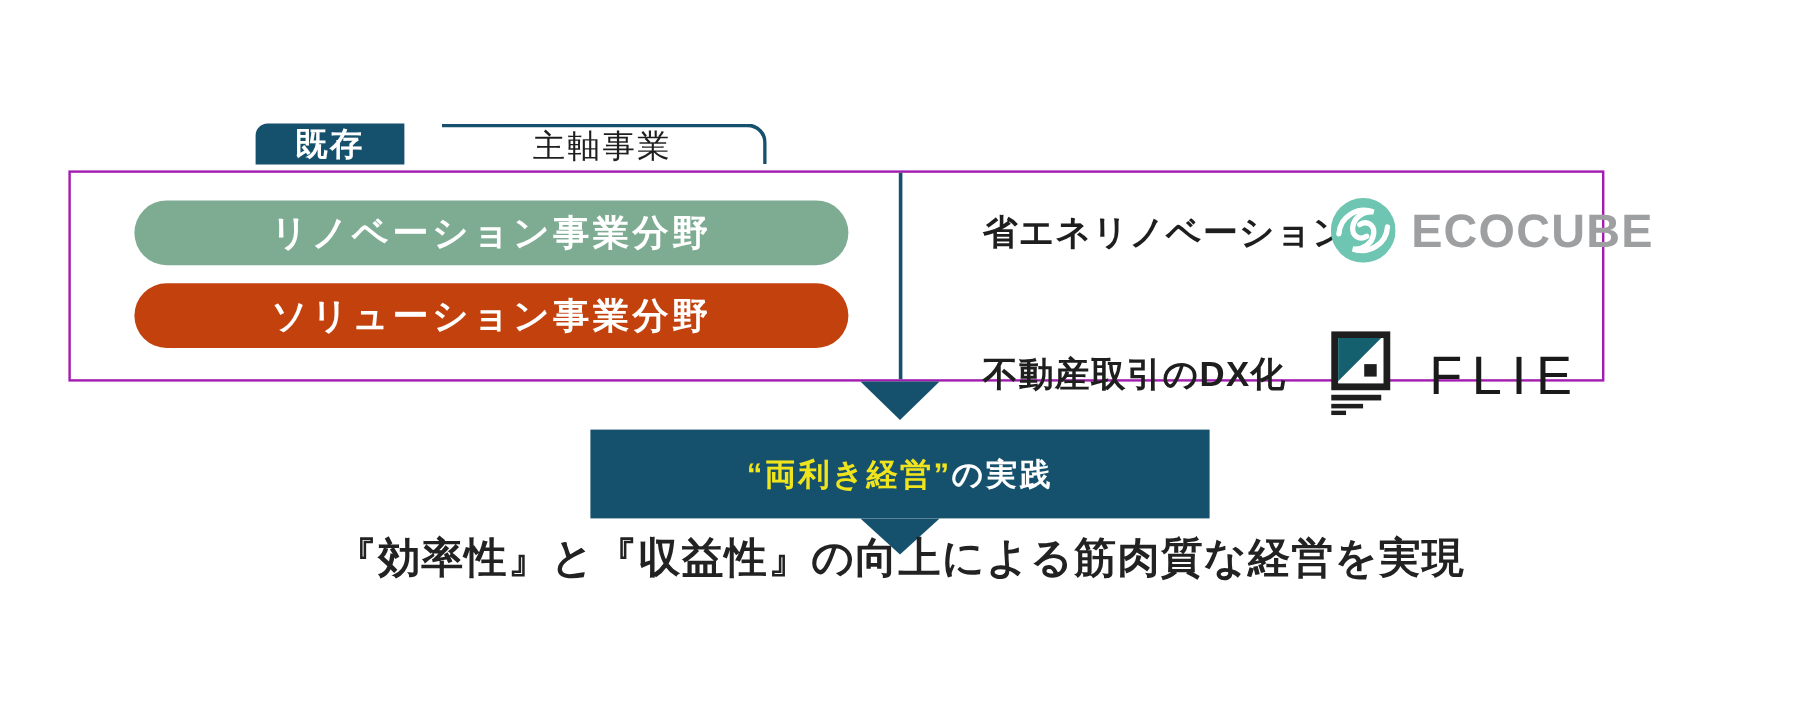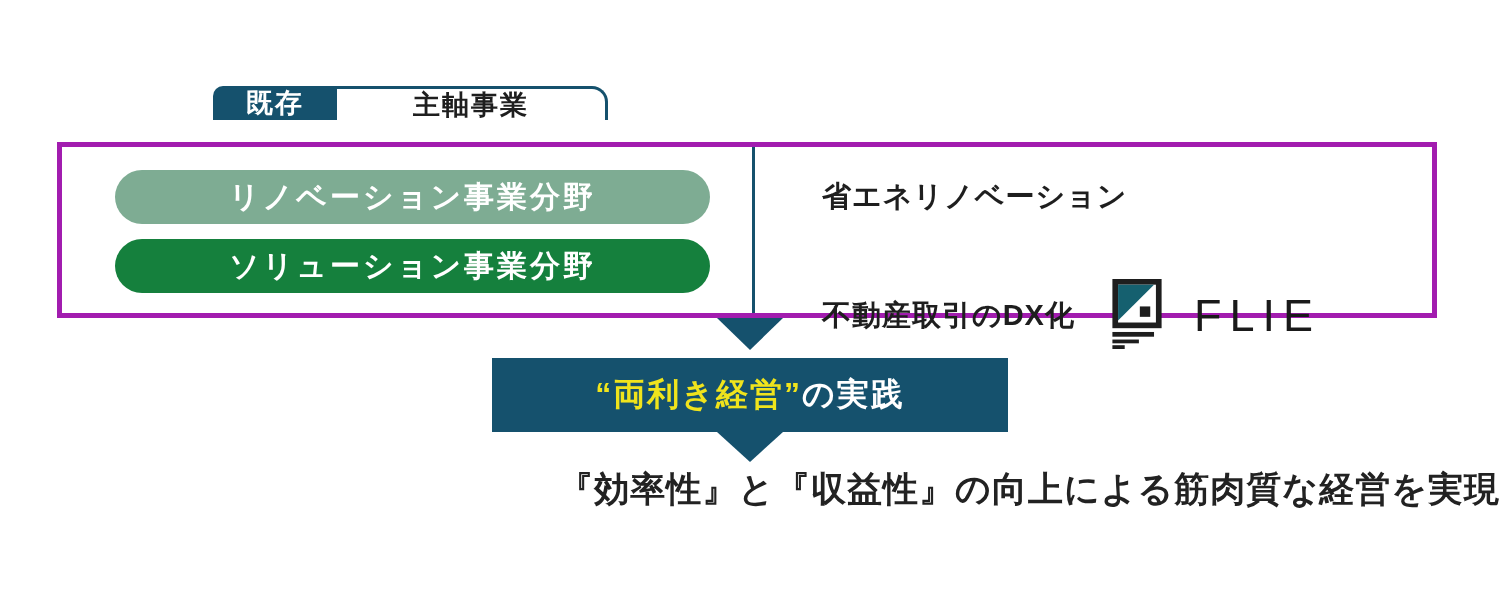--- a/index.html
+++ b/index.html
@@ -7,46 +7,47 @@
   .canvas {
     position: relative;
     width: 1500px;
     height: 597px;
     background: #ffffff;
     font-family: "Liberation Sans", "DejaVu Sans", sans-serif;
     overflow: hidden;
   }
 
   
-  .tab { position: absolute; top: 86px; height: 34px; display: flex; }
+  .tab { position: absolute; top: 103px; height: 34px; display: flex; }
   .tab-1 { left: 213px; }
   .tab-2 { left: 905px; }
   .tab-badge {
     background: #15516D; color: #ffffff;
     font-weight: bold; font-size: 27px; letter-spacing: 2px;
     display: flex; align-items: center; justify-content: center;
     border-radius: 10px 0 0 0;
   }
   .tab-1 .tab-badge { width: 124px; }
   .tab-2 .tab-badge { width: 122px; }
   .tab-label {
     background: #ffffff; color: #1E1E1E;
-    font-weight: bold; font-size: 27px; letter-spacing: 2px;
+    font-weight: normal; font-size: 27px; letter-spacing: 2px;
     display: flex; align-items: center; justify-content: center;
     border: 3px solid #15516D; border-bottom: none; border-left: none;
     border-radius: 0 16px 0 0;
+    margin-left: 31px;
   }
   .tab-1 .tab-label { width: 271px; }
   .tab-2 .tab-label { width: 263px; }
 
   
   .main-box {
     position: absolute; left: 57px; top: 142px;
-    width: 1380px; height: 176px;
-    background: #ffffff; border: 5px solid #a21caf;
+    width: 1280px; height: 176px;
+    background: #ffffff; border: 2px solid #a21caf;
   }
   .divider {
     position: absolute; left: 690px; top: 0; bottom: 0; width: 3px;
     background: #15516D;
   }
 
   
   .pill {
     position: absolute; left: 53px; width: 595px; height: 54px;
     border-radius: 27px;
@@ -84,54 +85,64 @@
     border-right: 33px solid transparent;
   }
   .arrow-1 { left: 717px; top: 318px; border-top: 32px solid #15516D; }
   .arrow-2 { left: 717px; top: 432px; border-top: 30px solid #15516D; }
 
   
   .result-box {
     position: absolute; left: 492px; top: 358px; width: 516px; height: 74px;
     background: #15516D;
     display: flex; align-items: center; justify-content: center;
-    font-size: 32px; font-weight: bold; letter-spacing: 2px;
+    font-size: 26px; font-weight: bold; letter-spacing: 2px;
     white-space: nowrap;
   }
   .result-highlight { color: #F0E41C; }
   .result-suffix { color: #ffffff; font-family: Liberation Serif, serif; }
 
   
   .conclusion {
-    position: absolute; left: 0; right: 0; top: 466px;
-    text-align: right;
+    position: absolute; left: 0; right: 0; top: 442px;
+    text-align: center;
     font-size: 35px; font-weight: bold; color: #222222; letter-spacing: 1px;
     white-space: nowrap;
   }
 </style>
 </head>
 <body>
 
 <div class="canvas">
 
   <div class="tab tab-1">
     <div class="tab-badge">既存</div>
     <div class="tab-label">主軸事業</div>
   </div>
 
 
   <div class="main-box">
 
     <div class="pill pill-1" style="background: rgb(126, 172, 147);">リノベーション事業分野</div>
-    <div class="pill pill-2" style="background: #15803d;">ソリューション事業分野</div>
+    <div class="pill pill-2" style="background: #c2410c;">ソリューション事業分野</div>
 
     <div class="divider"></div>
 
     <div class="biz-row biz-row-1">
       <span class="biz-label">省エネリノベーション</span>
+      <span class="brand brand-ecocube">
+        <span>
+          <svg width="54" height="54" viewBox="0 0 56 56">
+            <circle cx="28" cy="28" r="28" fill="#6EC5B1"></circle>
+            <path d="M7,31 C8,16 23,7 37,12 C28,11 20,17 19,25 C18,33 25,37 31,33" fill="none" stroke="#ffffff" stroke-width="4.6" stroke-linecap="round"></path>
+            <path d="M49,25 C48,40 33,49 19,44 C28,45 36,39 37,31 C38,23 31,19 25,23" fill="none" stroke="#ffffff" stroke-width="4.6" stroke-linecap="round"></path>
+          </svg>
+        </span>
+        <span class="ecocube-text">ECOCUBE</span>
+      </span>
     </div>
 
     <div class="biz-row biz-row-2">
       <span class="biz-label">不動産取引のDX化</span>
       <span class="brand brand-flie">
         <span>
           <svg width="50" height="70" viewBox="0 0 52 74">
             <rect x="3" y="3" width="46" height="46" fill="#ffffff" stroke="#1E1E1E" stroke-width="6"></rect>
             <polygon points="6,6 44,6 6,44" fill="#15606F"></polygon>
             <rect x="29" y="29" width="11" height="11" fill="#1E1E1E"></rect>

